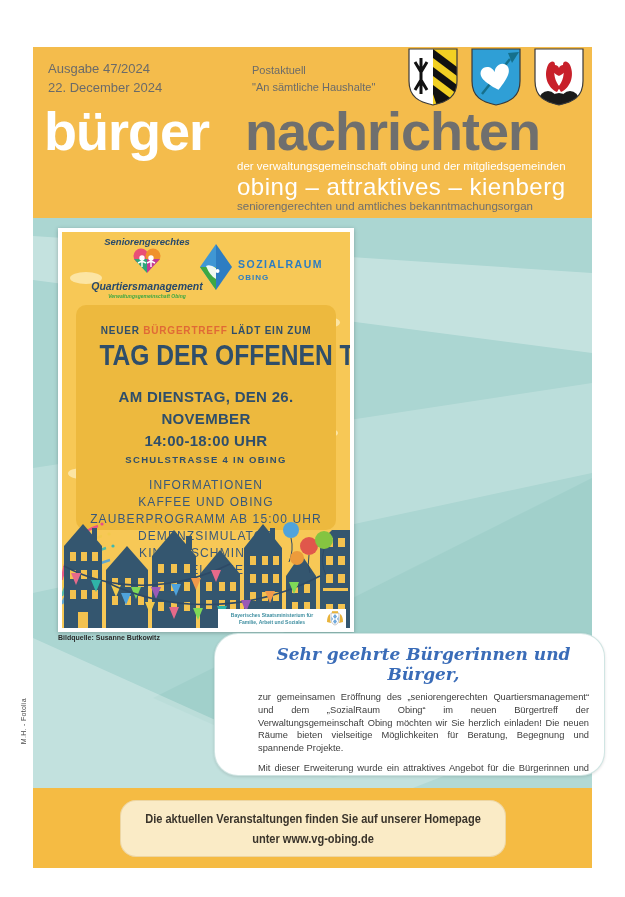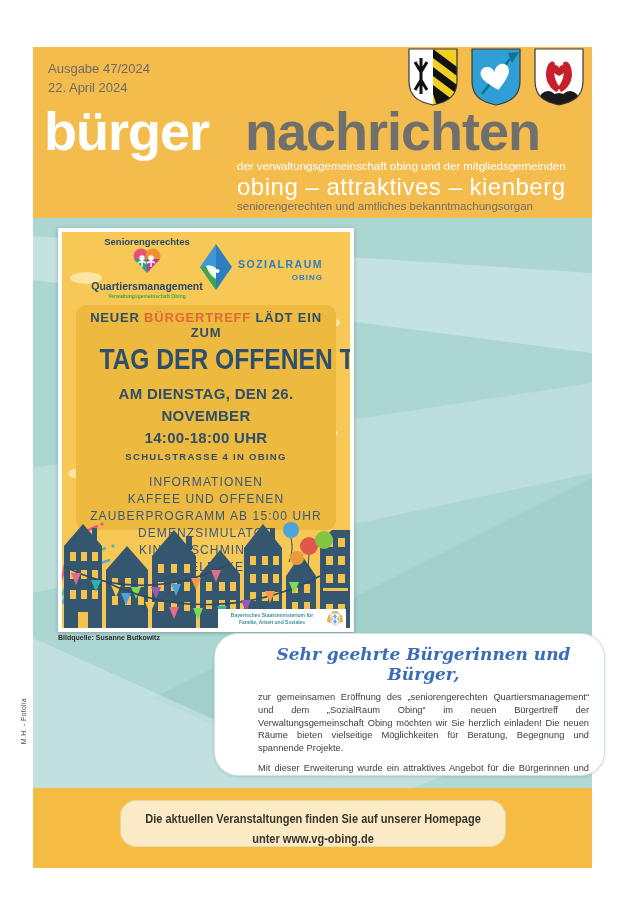--- a/index.html
+++ b/index.html
@@ -20,36 +20,36 @@
   
   .teal{position:absolute;left:33px;top:218px;width:559px;height:570px;background:#ABD6D2;overflow:hidden;}
   .teal svg{position:absolute;left:0;top:0;}
 
   
   .poster{position:absolute;left:58px;top:228px;width:296px;height:404px;background:#ffffff;
           box-shadow:0 1px 4px rgba(0,0,0,.25);}
   .poster-inner{position:absolute;left:4px;top:4px;width:288px;height:396px;background:#F7C856;overflow:hidden;}
   .cloud{position:absolute;background:rgba(255,244,205,.65);border-radius:50%;}
 
-  .logo-left{position:absolute;left:20px;top:4px;width:130px;text-align:center;}
+  .logo-left{position:absolute;left:20px;top:4px;width:130px;text-align:center;font-style:italic;}
   .logo-left .l1{font-size:9.5px;font-weight:bold;color:#27496B;}
   .logo-left .l2{font-size:10.5px;font-weight:bold;color:#27496B;margin-top:1px;}
   .logo-left .l3{font-size:5px;font-weight:bold;color:#3DA843;margin-top:1px;}
   .logo-right{position:absolute;left:138px;top:12px;display:flex;align-items:flex-start;}
-  .logo-right .txt{margin-left:6px;margin-top:14px;text-align:right;}
+  .logo-right .txt{margin-left:6px;margin-top:14px;}
   .logo-right .s1{font-size:10.5px;font-weight:bold;color:#2D7DC2;letter-spacing:1.5px;}
   .logo-right .s2{font-size:8px;font-weight:bold;color:#2D7DC2;letter-spacing:1px;margin-top:3px;}
 
   .gold-panel{position:absolute;left:14px;top:73px;width:260px;height:225px;background:#EDB93E;
               border-radius:10px;text-align:center;color:#2F4E6A;}
-  .invite{padding-top:5px;font-size:13px;font-weight:bold;letter-spacing:0.8px;color:#2F4E6A;}
+  .invite{padding-top:20px;font-size:10px;font-weight:bold;letter-spacing:0.8px;color:#2F4E6A;}
   .invite .hl{color:#E06A36;}
   .p-title{margin-top:2px;font-size:30px;font-weight:bold;white-space:nowrap;
            transform:scaleX(0.82);transform-origin:50% 50%;color:#2F4E6A;}
-  .p-date{margin-top:7px;font-size:15px;font-weight:bold;line-height:1.45;letter-spacing:0.3px;}
+  .p-date{margin-top:14px;font-size:15px;font-weight:bold;line-height:1.45;letter-spacing:0.3px;}
   .p-addr{margin-top:3px;font-size:9.5px;font-weight:bold;letter-spacing:1.3px;}
   .p-prog{margin-top:12px;font-size:12px;line-height:1.42;letter-spacing:1.1px;color:#39587A;}
 
   .skyline{position:absolute;left:0;bottom:0;}
 
   .ministry{position:absolute;left:156px;top:377px;width:128px;height:19px;background:#ffffff;
             display:flex;align-items:center;}
   .ministry .mtxt{flex:1;text-align:center;font-size:5px;font-weight:bold;color:#3E8EA0;line-height:1.3;}
 
   .bildquelle{position:absolute;left:58px;top:634px;font-size:7px;font-weight:bold;color:#2b2b2b;}
@@ -60,34 +60,38 @@
           overflow:hidden;padding-left:28px;}
   .salutation{margin-top:10px;text-align:center;font-family:"DejaVu Serif",serif;font-style:italic;
               font-weight:bold;font-size:17px;color:#3A6CB8;}
   .bubble p{margin:7px 15px 0 15px;font-size:9.3px;line-height:1.38;color:#3C3C3C;text-align:justify;}
 
   .side-credit{position:absolute;left:20px;top:698px;writing-mode:vertical-rl;transform:rotate(180deg);
                font-size:7px;color:#4a4a4a;letter-spacing:0.3px;}
 
   
   .footer-strip{position:absolute;left:33px;top:788px;width:559px;height:80px;background:#F5BB43;}
-  .notice{position:absolute;left:87px;top:12px;width:386px;height:47px;background:#FAEBC6;
+  .notice{position:absolute;left:87px;top:12px;width:386px;height:57px;background:#FAEBC6;
           border-radius:16px;text-align:center;box-shadow:inset 0 0 0 1px rgba(200,150,60,.25);}
   .notice-inner{padding-top:9px;font-size:12px;font-weight:bold;color:#3A342B;line-height:1.7;
                 white-space:nowrap;transform:scaleX(0.92);transform-origin:50% 0;}
 </style>
 </head>
 <body>
 
 <div class="page">
 
   <div class="masthead">
     <div class="issue">
       <div>Ausgabe 47/2024</div>
-      <div>22. April 2024</div>
+      <div>22. December 2024</div>
+    </div>
+    <div class="postal">
+      <div>Postaktuell</div>
+      <div>"An sämtliche Haushalte"</div>
     </div>
 
     <div class="crests">
 
       <svg width="52" height="58" viewBox="0 0 52 58">
         <defs>
             <clipPath id="sh1">
               <path d="M2,1 H50 V33 C50,49 40,54 26,57 C12,54 2,49 2,33 Z"></path>
             </clipPath>
           </defs>
@@ -195,21 +199,21 @@
       <div class="gold-panel">
         <div class="invite"><span>NEUER </span><span class="hl">BÜRGERTREFF</span><span> LÄDT EIN ZUM</span></div>
         <div class="p-title">TAG DER OFFENEN TÜR</div>
         <div class="p-date">
           <div>AM DIENSTAG, DEN 26. NOVEMBER</div>
           <div>14:00-18:00 UHR</div>
         </div>
         <div class="p-addr">SCHULSTRASSE 4 IN OBING</div>
         <div class="p-prog">
           <div>INFORMATIONEN</div>
-          <div>KAFFEE UND OFFENEN</div>
+          <div>KAFFEE UND OBING</div>
           <div>ZAUBERPROGRAMM AB 15:00 UHR</div>
           <div>DEMENZSIMULATOR</div>
           <div>KINDERSCHMINKEN</div>
           <div>BASTELECKE...</div>
         </div>
       </div>
 
       <svg class="skyline" width="288" height="112" viewBox="0 0 288 112">
 
         <g fill="none" stroke-width="2.5" opacity="0.9">

